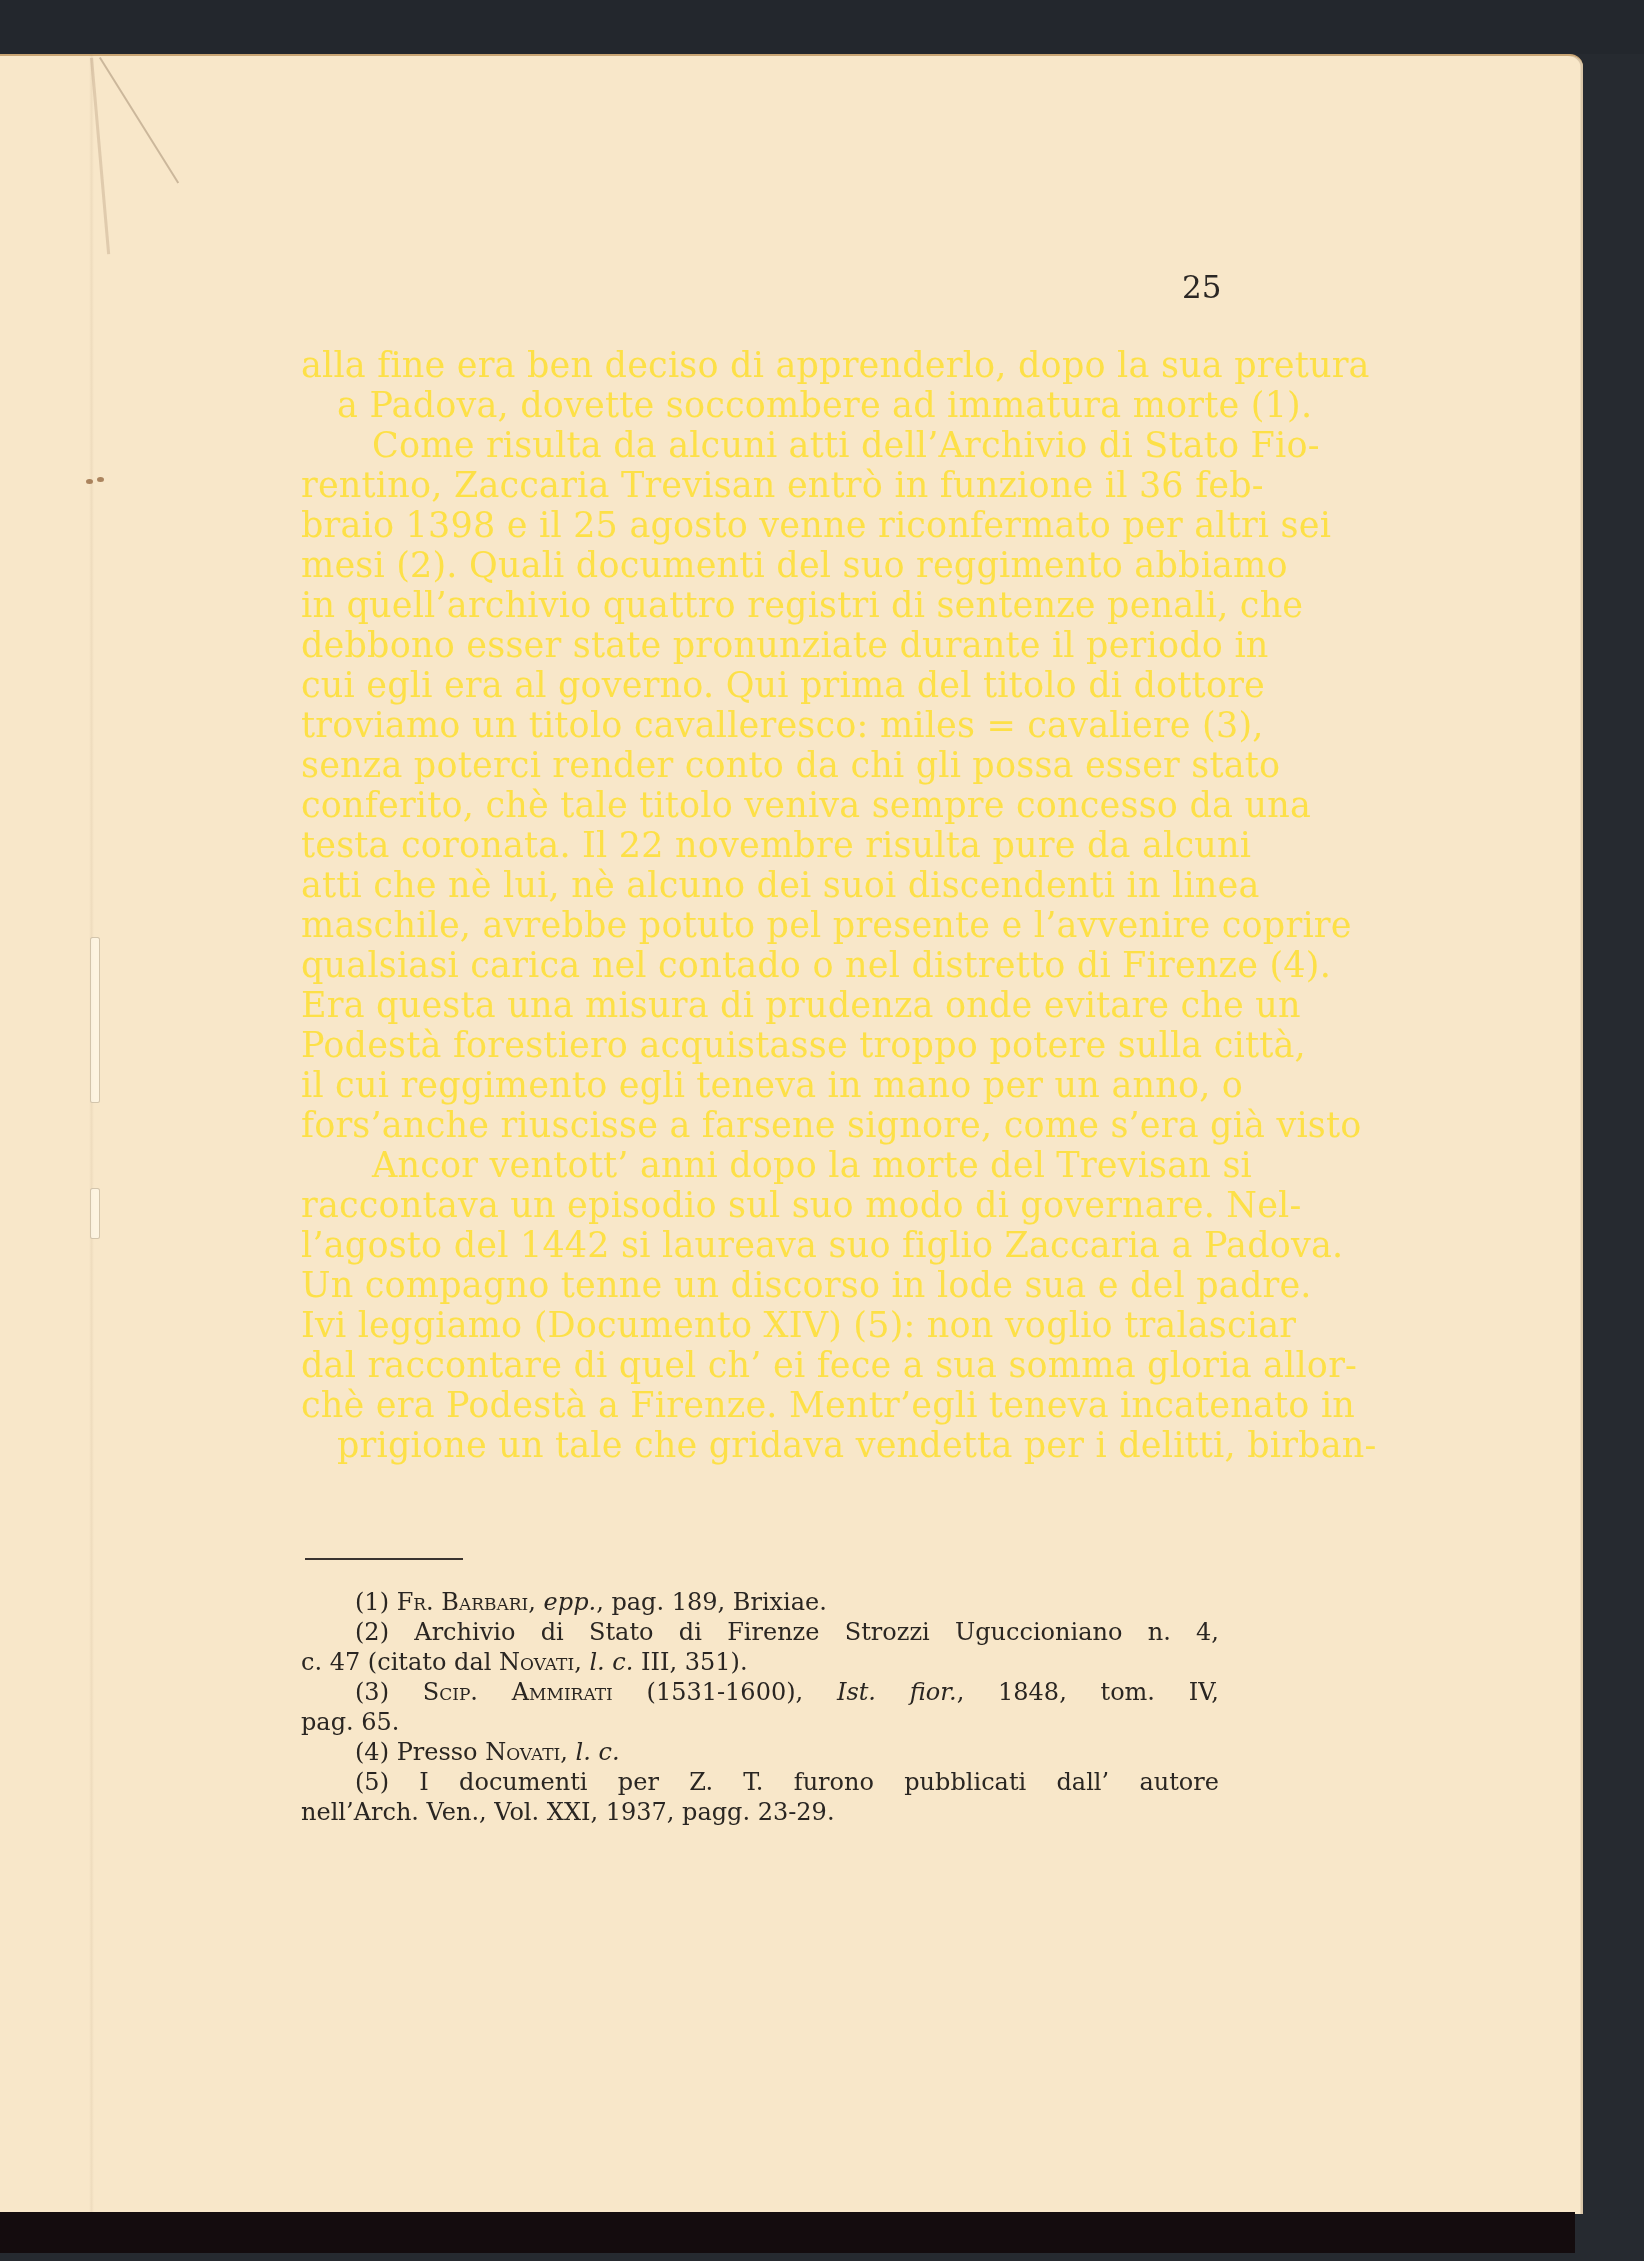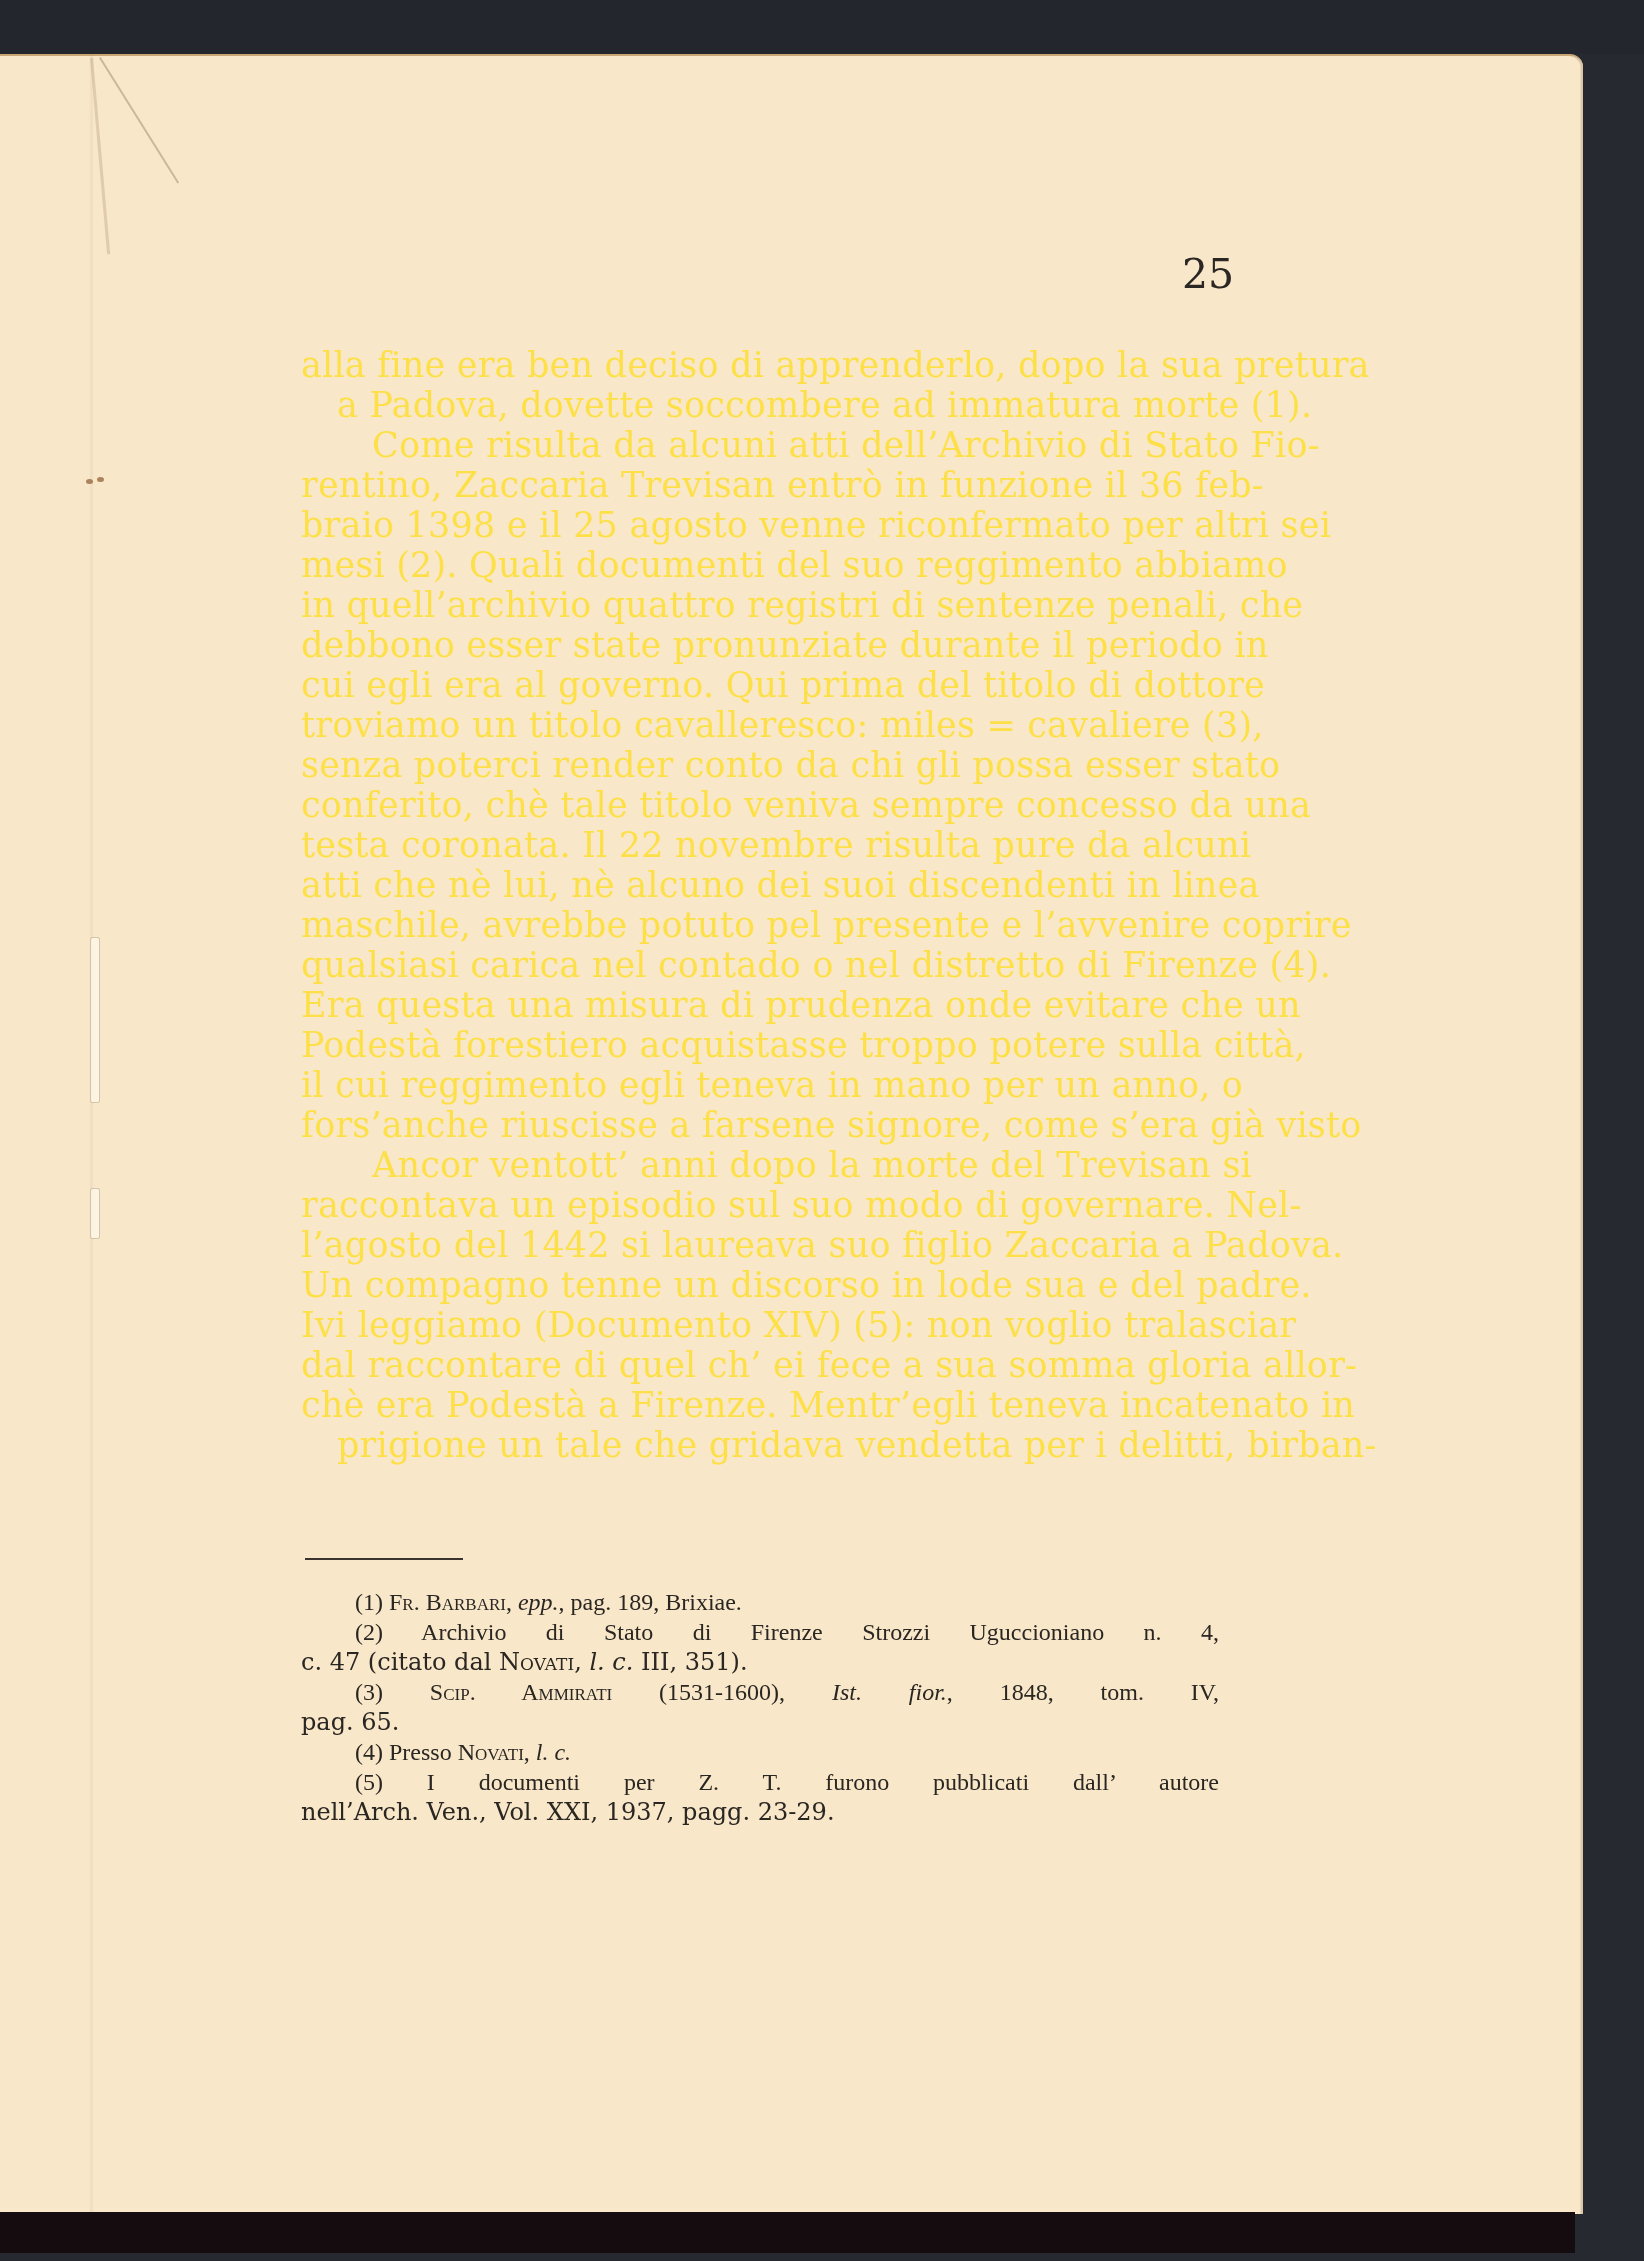--- a/index.html
+++ b/index.html
@@ -77,22 +77,22 @@
     position: absolute;
     width: 6.6px; height: 5px;
     border-radius: 50%;
     background: #8a5a30;
     opacity: 0.7;
   }
 
   .page-number {
     position: absolute;
     left: 1182px;
-    top: 258px;
-    font-size: 41px;
+    top: 271px;
+    font-size: 31px;
     line-height: 33px;
     color: #2b2724;
   }
 
   .body-text {
     position: absolute;
     left: 301px;
     top: 345px;
     width: 918px;
     color: #fde047;
@@ -133,21 +133,21 @@
   }
   .fn-line {
     display: block;
     height: 30px;
     line-height: 30px;
     white-space: nowrap;
     text-align: justify;
     text-align-last: justify;
   }
   .fn-line.last { text-align-last: left; }
-  .fn-line.indent { padding-left: 54px; font-family: Liberation Serif, serif; }
+  .fn-line.indent { padding-left: 54px; }
   .sc { font-variant: small-caps; }
   .it { font-style: italic; }
 </style>
 </head>
 <body>
 
 <div class="backdrop-top"></div>
 
 <div class="page"></div>
 <div class="page-bottom-band"></div>

